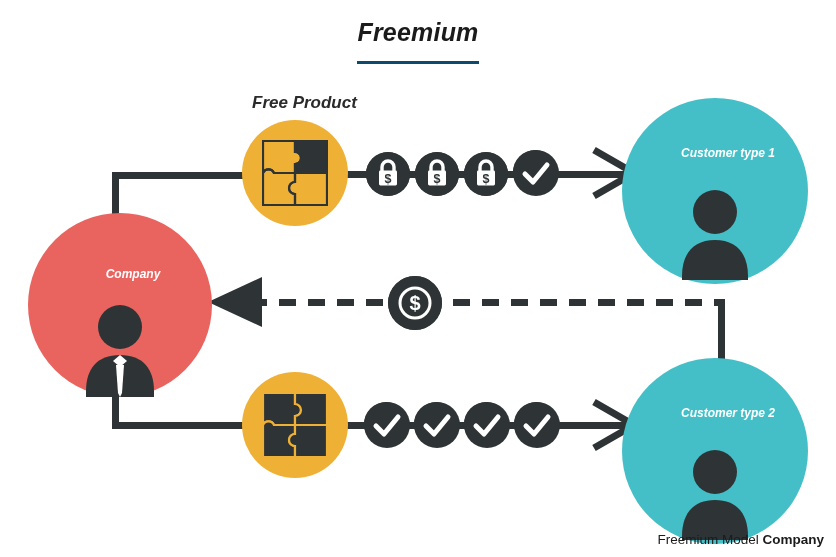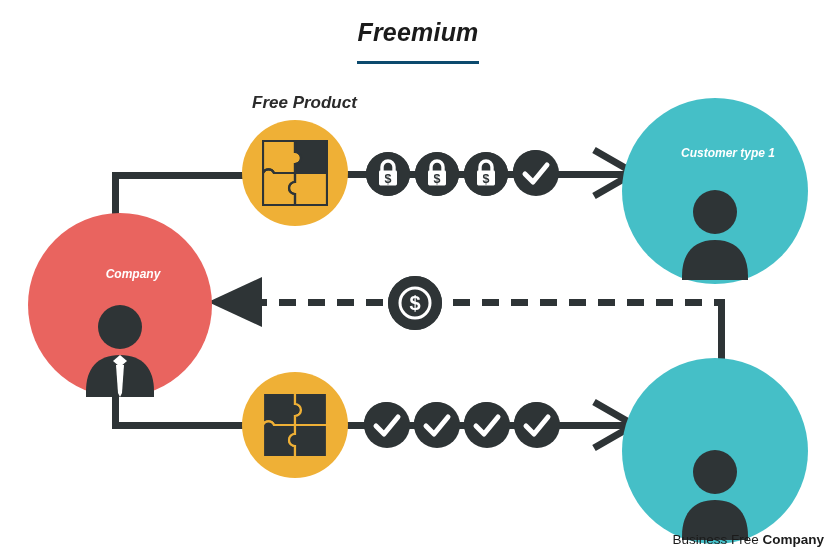--- a/index.html
+++ b/index.html
@@ -251,21 +251,22 @@
 
   <div class="circle" id="cust1-circle">
     <div class="circle-label">Customer type 1</div>
     <svg class="person" style="left:55px; top:92px;" width="76" height="90" viewBox="0 0 76 90">
       <circle cx="38" cy="22" r="22" fill="#2E3436"></circle>
       <path d="M38 50 C16 50 5 64 5 86 L5 90 L71 90 L71 86 C71 64 60 50 38 50 Z" fill="#2E3436"></path>
     </svg>
   </div>
 
   <div class="circle" id="cust2-circle">
+    <div class="circle-label">Customer type 2</div>
     <svg class="person" style="left:55px; top:92px;" width="76" height="90" viewBox="0 0 76 90">
       <circle cx="38" cy="22" r="22" fill="#2E3436"></circle>
       <path d="M38 50 C16 50 5 64 5 86 L5 90 L71 90 L71 86 C71 64 60 50 38 50 Z" fill="#2E3436"></path>
     </svg>
   </div>
 
-  <div class="footer"><span>Business Free </span><b>Company</b></div>
+  <div class="footer"><span>Freemium Model </span><b>Company</b></div>
 
 </div>
 
 </body></html>

